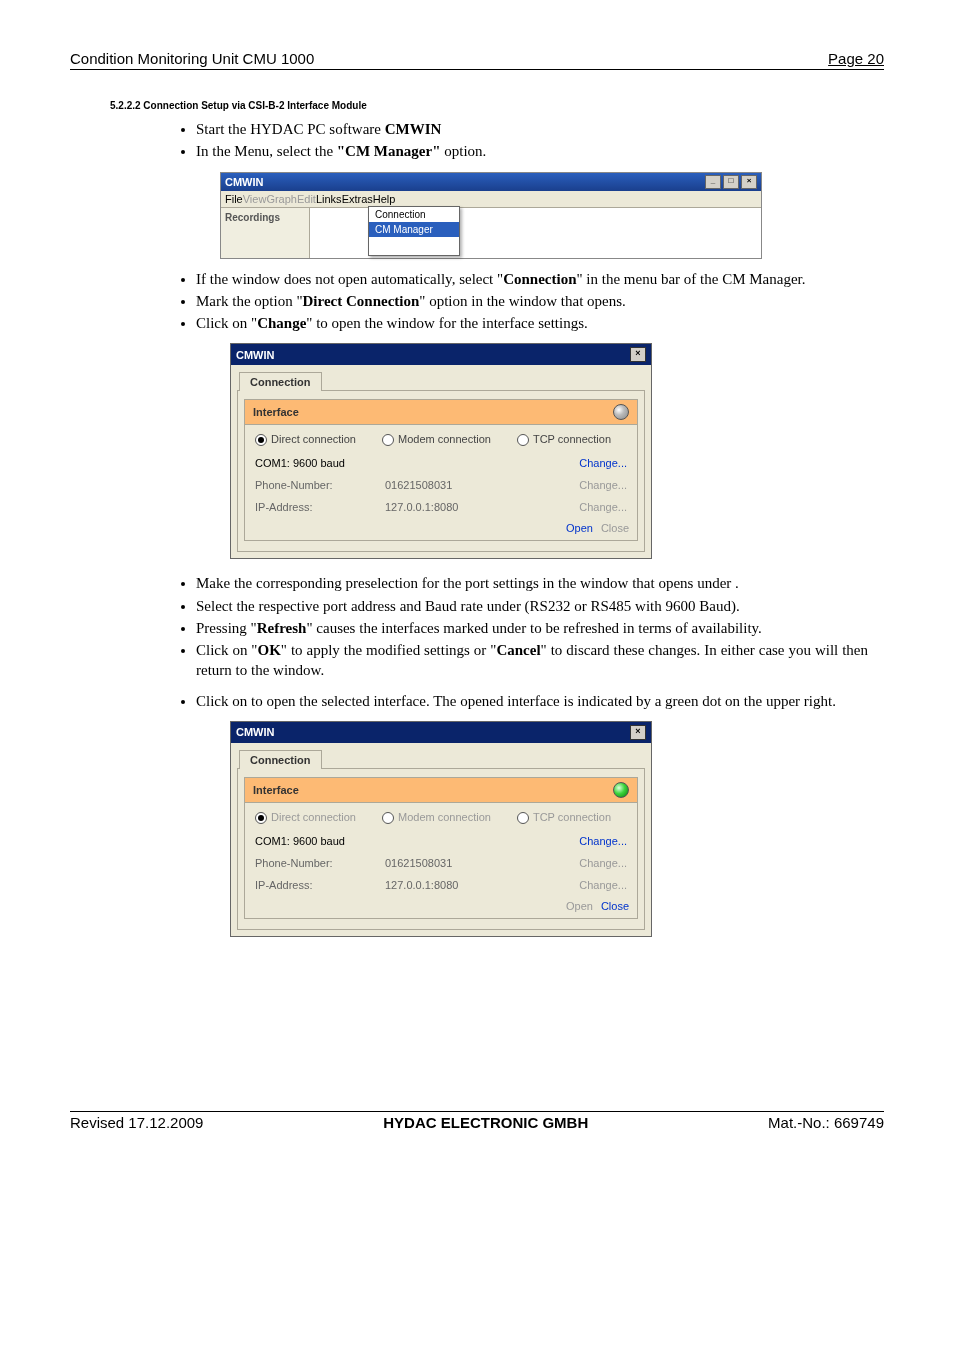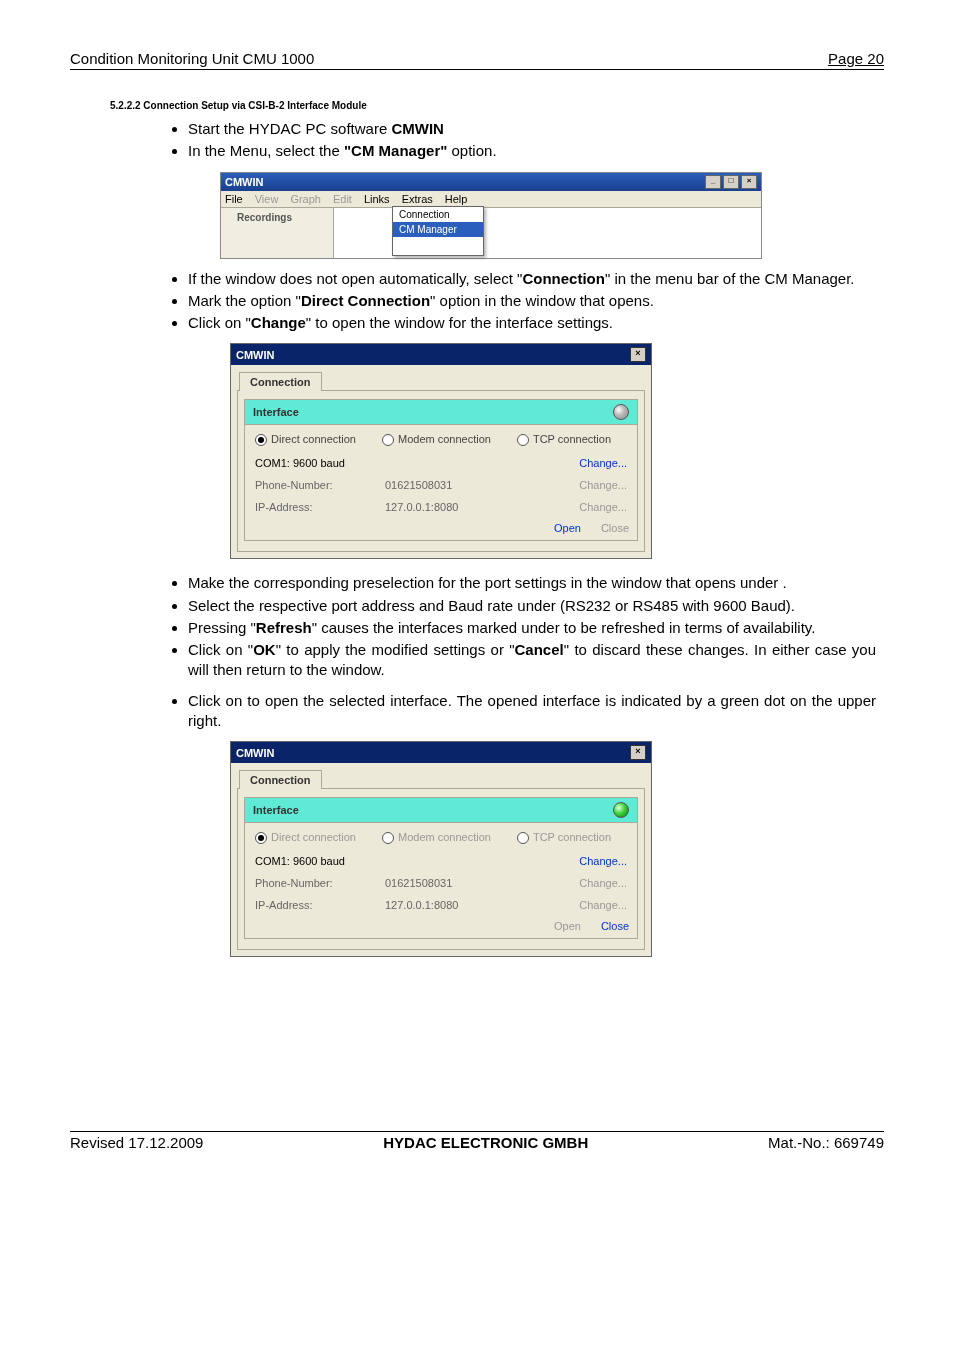--- a/index.html
+++ b/index.html
@@ -36,23 +36,24 @@
     font-size: 10px;
     font-weight: bold;
     margin: 30px 0 8px 40px;
   }
   ul.bullets {
     list-style: disc;
     padding-left: 110px;
     margin: 4px 0 10px 0;
   }
   ul.bullets li {
-    margin: 2px 8px;
+    margin: 2px 16px;
     line-height: 1.35;
     text-align: justify;
+    font-family: Liberation Serif, serif;
   }
   b { font-weight: bold; }
 
   
   .mini-shot {
     margin: 6px 0 10px 150px;
     width: 540px;
     border: 1px solid #888;
     background: #ece9d8;
     font-family: Tahoma, sans-serif;
@@ -66,27 +67,27 @@
     font-weight:bold;
   }
   .winctrls { display:flex; gap:2px; }
   .winctrls span {
     display:inline-block; width:14px; height:12px;
     background:#d4d0c8; border:1px solid #666; font-size:8px;
     text-align:center; line-height:10px; color:#000;
   }
   .mini-menubar {
     background:#ece9d8; padding:2px 4px; border-bottom:1px solid #aca899;
-    display:flex; gap:12px;
+    display:flex; gap:0;
   }
   .mini-menubar span.dim { color:#999; }
   .mini-body { display:flex; height:50px; background:#fff; }
   .mini-side {
     width:80px; background:#f0eee0; border-right:1px solid #aca899;
-    font-size:10px; font-weight:bold; padding:4px 16px; color:#555;
+    font-size:10px; font-weight:bold; padding:4px 4px; color:#555;
   }
   .mini-dropdown {
     position:relative; top:-2px; left:58px;
     width:90px; background:#fff; border:1px solid #666;
     box-shadow:2px 2px 3px rgba(0,0,0,0.3);
     font-size:10px;
   }
   .mini-dropdown div { padding:2px 6px; }
   .mini-dropdown .hl { background:#2a5fbd; color:#fff; }
 
@@ -130,21 +131,21 @@
     border:1px solid #aca899;
     background:#ece9d8;
     padding:4px 6px 6px 6px;
   }
   .dlg-group {
     border:1px solid #aca899;
     margin:4px 0;
     background:#ece9d8;
   }
   .dlg-group-hdr {
-    background:#5eead4;
+    background:#fdba74;
     padding:4px 8px;
     font-weight:bold;
     color:#333;
     display:flex; justify-content:space-between; align-items:center;
     border-bottom:1px solid #aca899;
   }
   .led {
     width:14px; height:14px; border-radius:50%;
     border:1px solid #555;
     background: radial-gradient(circle at 35% 35%, #fff, #bbb 40%, #888 100%);
@@ -173,21 +174,21 @@
     border:1px solid #555; border-radius:50%;
     vertical-align:middle; margin-right:4px;
     position:relative; background:#fff;
   }
   .radio.checked::after {
     content:""; position:absolute; left:2px; top:2px;
     width:6px; height:6px; background:#000; border-radius:50%;
   }
   .dlg-footer {
     padding:4px 8px 6px 8px;
-    display:flex; gap:20px; justify-content:flex-end;
+    display:flex; gap:8px; justify-content:flex-end;
     color:#0033cc;
   }
   .dlg-footer span.dim { color:#999; }
 
   .spacer-big { height:120px; }
 </style>
 </head>
 <body>
 
 <div class="page">

